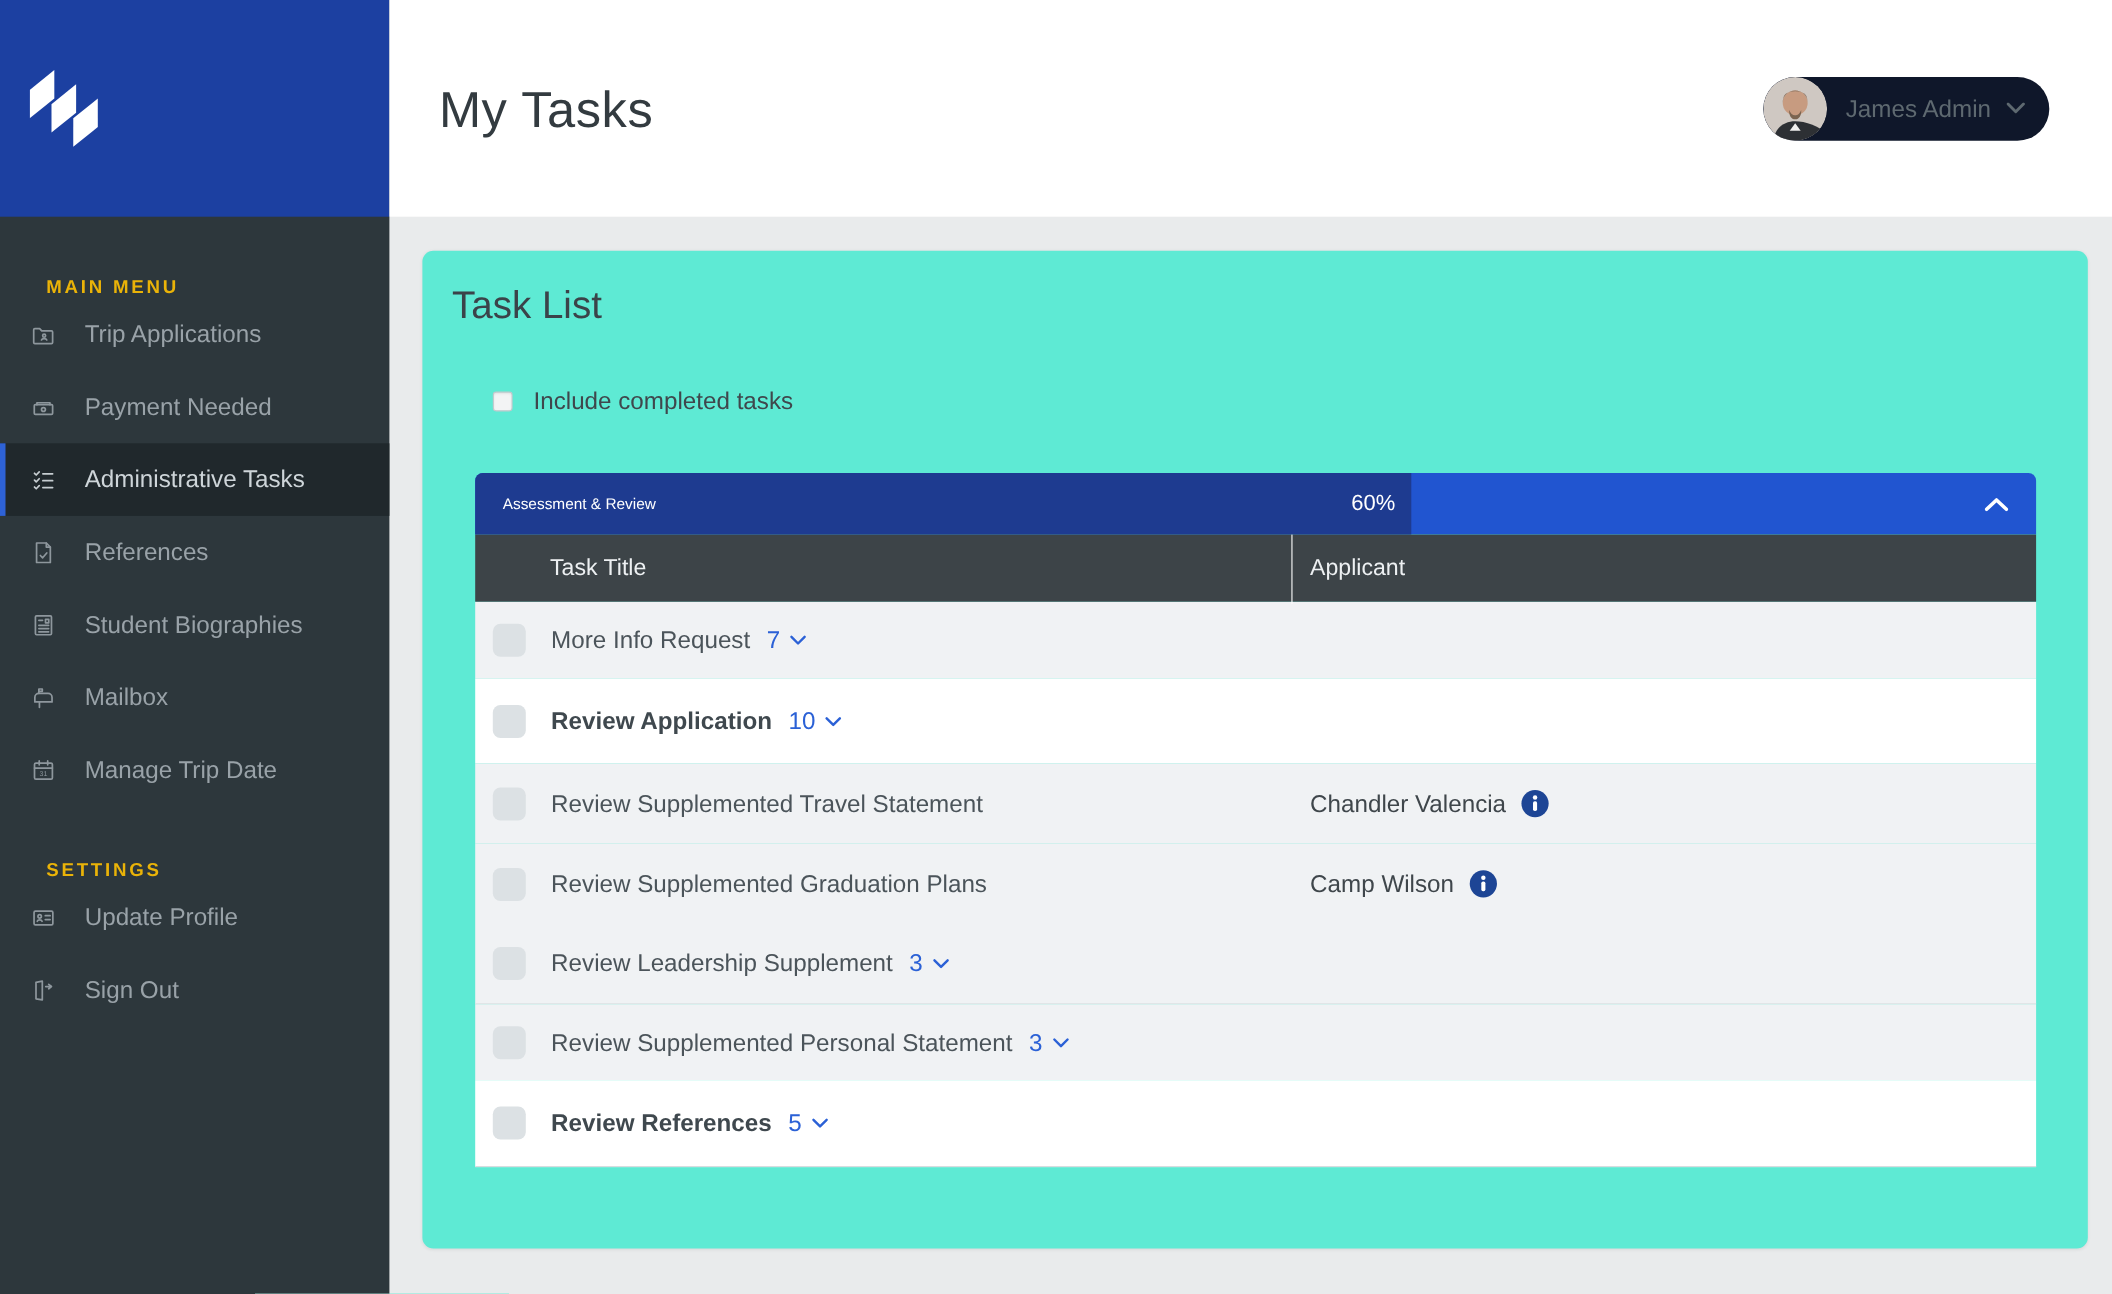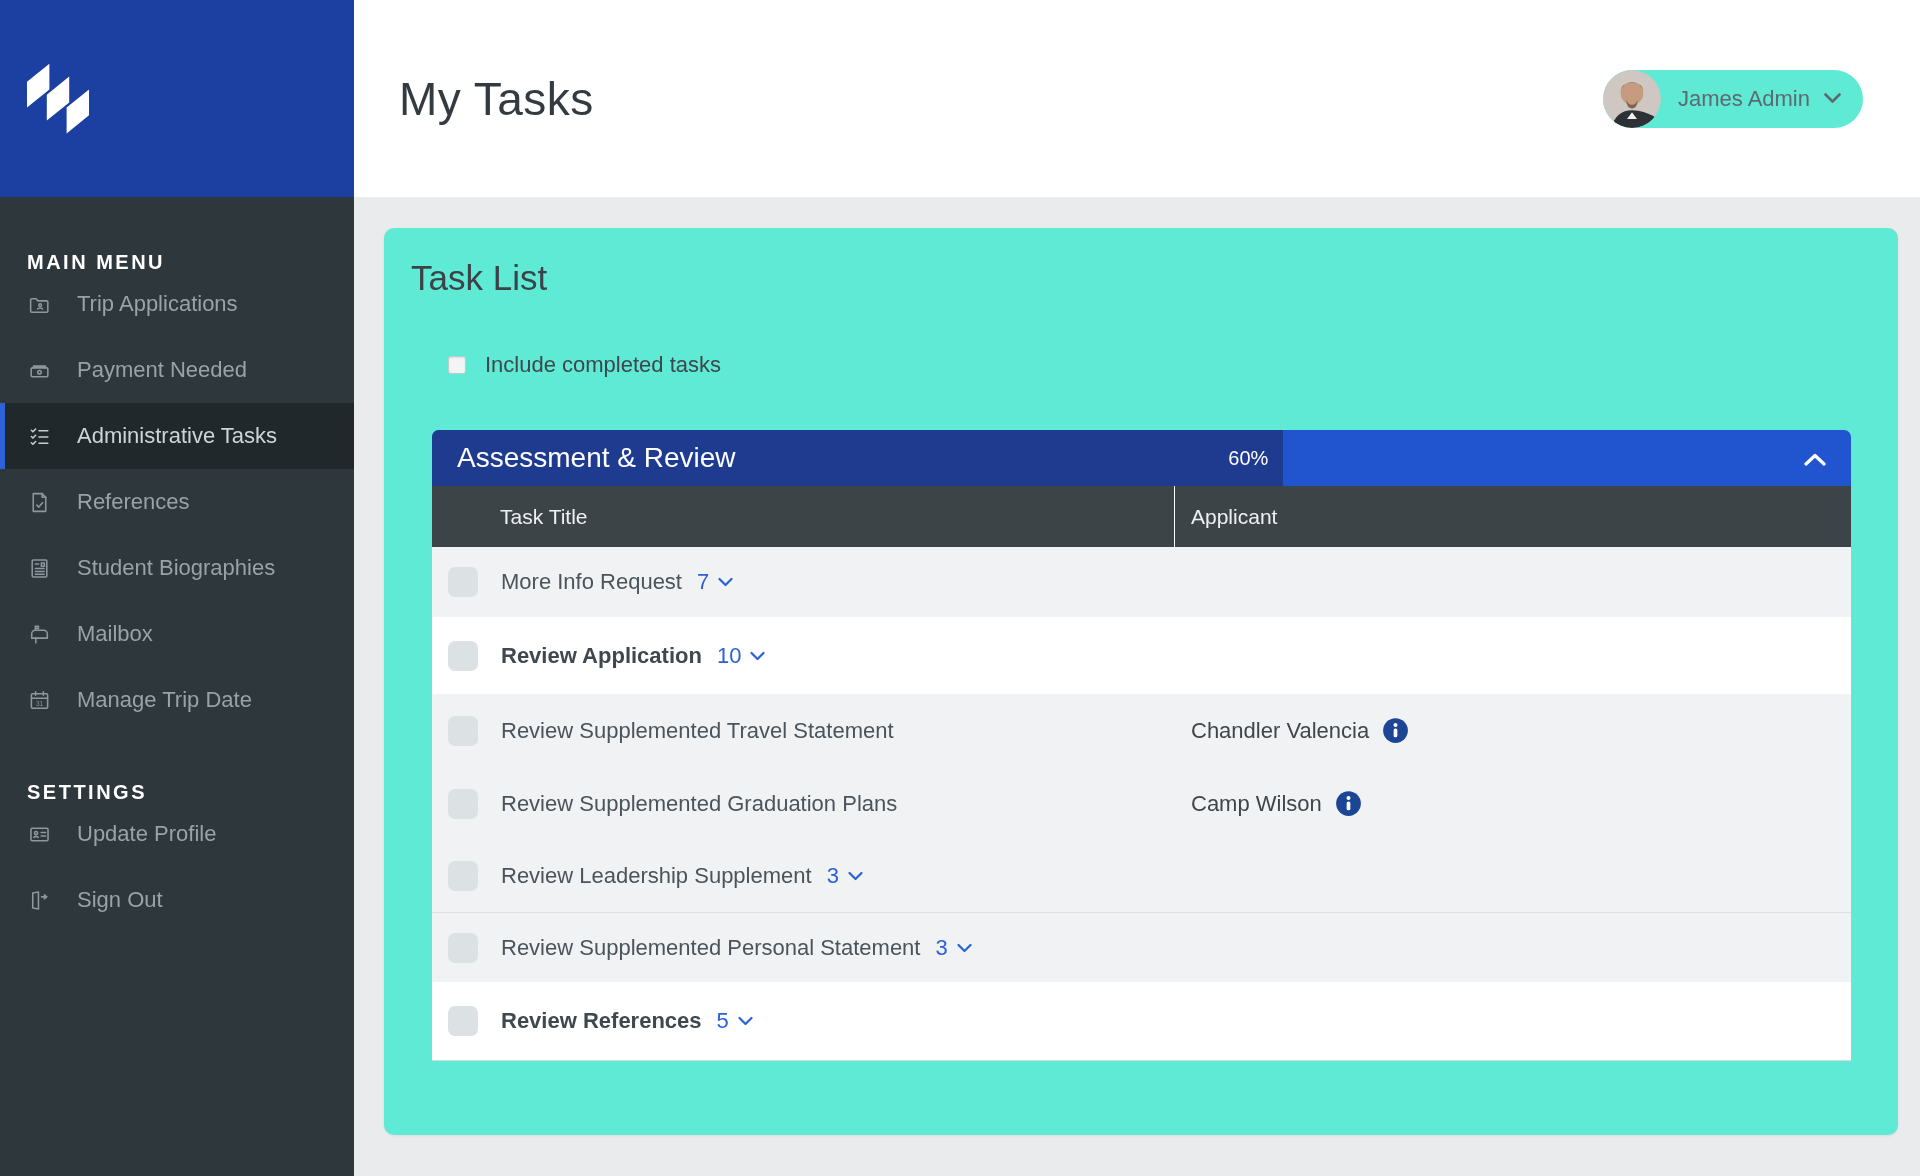--- a/index.html
+++ b/index.html
@@ -9,51 +9,51 @@
     --page-bg:#e9ebec; --info-blue:#1d4595;
   }
   *{box-sizing:border-box; margin:0; padding:0;}
   html,body{width:1920px; height:1176px; overflow:hidden;}
   body{font-family:"Liberation Sans","DejaVu Sans",sans-serif; background:var(--page-bg);}
 
   
   .sidebar{position:absolute; left:0; top:0; width:354px; height:1176px; background:var(--sidebar-bg);}
   .logo-block{height:197px; background:var(--brand-blue); display:flex; align-items:center; padding-left:27px;}
   .logo-text{color:#fff; font-size:41px; font-weight:bold; line-height:0.93; letter-spacing:0.5px; margin-left:22px;}
-  .section-label{margin:48px 0 0 27px; height:20px; font-size:20px; letter-spacing:2.5px; color:#ffffff; font-weight:bold;}
+  .section-label{margin:48px 0 0 42px; height:20px; font-size:17px; letter-spacing:2.5px; color:#eab308; font-weight:bold;}
   .menu{padding-top:6px;}
   .sitem{height:66px; display:flex; align-items:center; padding-left:27px; color:#99a2a8; font-size:22px; cursor:pointer;}
   .sitem .sicon{width:25px; height:25px; margin-right:25px; display:flex; align-items:center; color:#8e979d;}
   .sitem.active{background:var(--sidebar-active-bg); border-left:5px solid var(--sidebar-accent); padding-left:22px; color:#ced5d9;}
   .sitem.active .sicon{color:#c6cdd1;}
 
   
   .header{position:absolute; left:354px; top:0; right:0; height:197px; background:#fff;
           display:flex; align-items:center; justify-content:space-between; padding:0 57px 0 45px;}
   .page-title{font-size:46px; color:#333b40; font-weight:500; letter-spacing:0.5px;}
-  .user-pill{display:flex; align-items:center; background:#5eead4; border-radius:30px; height:58px; padding-right:22px; cursor:pointer;}
+  .user-pill{display:flex; align-items:center; background:#0f172a; border-radius:30px; height:58px; padding-right:22px; cursor:pointer;}
   .avatar{width:58px; height:58px; border-radius:50%; overflow:hidden; flex:0 0 auto;}
   .user-name{font-size:22px; color:#5e6970; margin:0 14px 0 17px;}
 
   
   .content{position:absolute; left:354px; top:197px; right:0; bottom:0; padding:31px 22px 0 30px;}
   .card{background:#5eead4; border-radius:10px; width:1514px; height:907px;
         box-shadow:0 1px 3px rgba(0,0,0,0.07); padding:0 47px 0 27px;}
   .card-title{padding-top:30px; font-size:35px; color:#3b4349; font-weight:500;}
   .cb-row{margin:54px 0 0 37px; display:flex; align-items:center; cursor:pointer;}
   .small-cb{width:18px; height:18px; border:1px solid #c3c8cc; border-radius:3px; background:#f3f4f5;
             box-shadow:inset 0 1px 2px rgba(0,0,0,0.08);}
   .cb-label{font-size:22px; color:#3f474c; margin-left:19px;}
 
   
   .tbl{margin:52px 0 0 21px; width:1419px;}
   .accordion{position:relative; height:56px; background:var(--accent-blue); border-radius:7px 7px 0 0; cursor:pointer;}
   .progress{position:absolute; left:0; top:0; bottom:0; background:var(--progress-dark); border-radius:7px 0 0 0;
             display:flex; align-items:center; justify-content:space-between; padding:0 15px 0 25px;}
-  .acc-label{color:#fff; font-size:28px; white-space:nowrap;}
+  .acc-label{color:#fff; font-size:14px; white-space:nowrap;}
   .acc-pct{color:#fff; font-size:20px;}
   .acc-chevron{position:absolute; right:25px; top:22px;}
   .thead{position:relative; height:61px; background:var(--thead-bg); display:flex; color:#edf0f2; font-size:21px;}
   .th1{width:742px; display:flex; align-items:center; padding-left:68px;}
   .th2{flex:1; display:flex; align-items:center; padding-left:17px;}
   .th-divider{position:absolute; left:742px; top:0; bottom:-2px; width:1px; background:#fdfdfd;}
   .trow{display:flex; align-items:center;}
   .trow.gray{background:var(--row-gray);}
   .trow.white{background:#fff;}
   .trow.sep{border-bottom:1px solid #dde1e4;}

